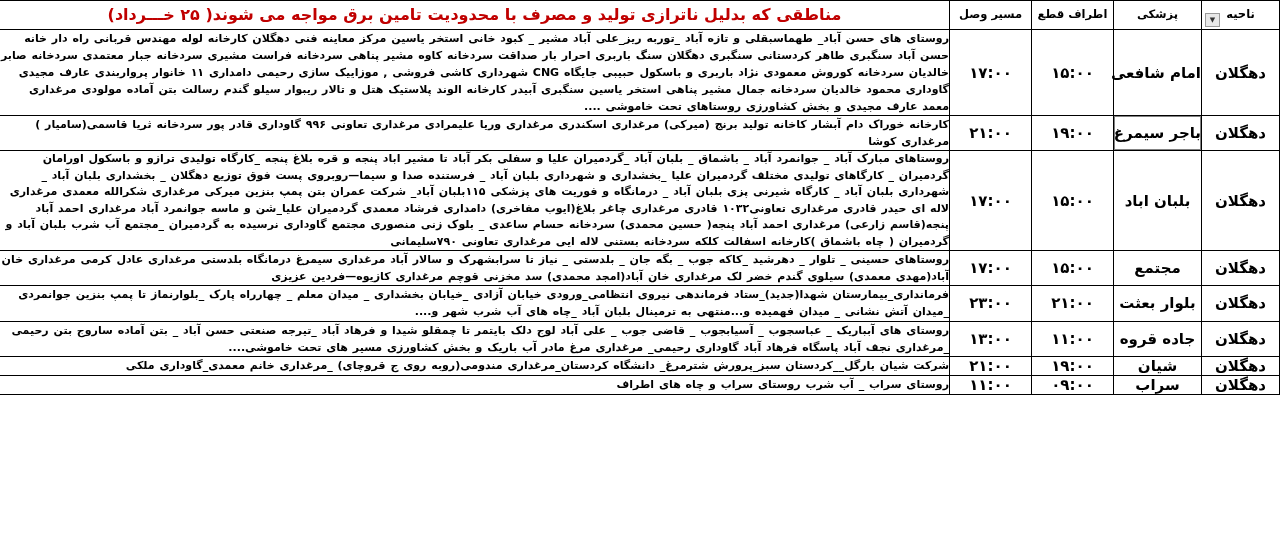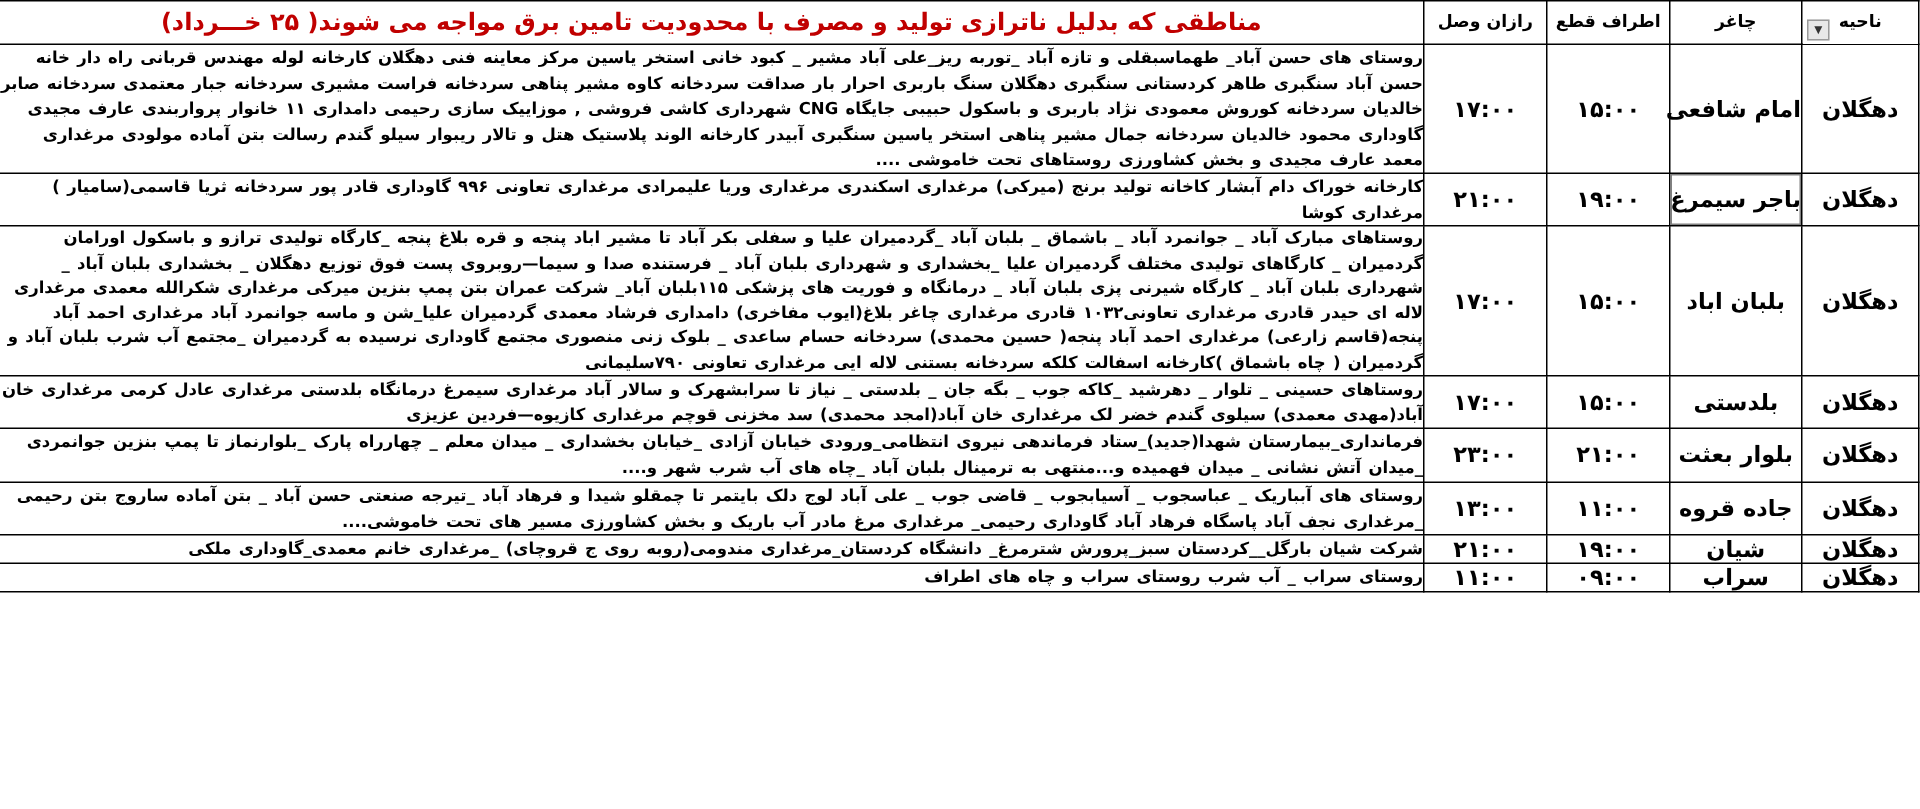--- a/index.html
+++ b/index.html
@@ -113,27 +113,27 @@
       <col class="c-on">
       <col class="c-desc">
     </colgroup>
     <thead>
       <tr>
         <th class="region-head">
           <span>ناحیه</span>
           <span class="filter-glyph">▼</span>
         </th>
         <th>
-          <span>چاغر</span>
+          <span>پزشکی</span>
         </th>
         <th>
           <span>اطراف قطع</span>
         </th>
         <th>
-          <span>رازان وصل</span>
+          <span>مسیر وصل</span>
         </th>
         <th class="desc-head">
           <span>مناطقی که بدلیل ناترازی تولید و مصرف با محدودیت تامین برق مواجه می شوند( ۲۵ خـــرداد)</span>
         </th>
       </tr>
     </thead>
     <tbody>
 
       <tr>
         <td class="region">دهگلان</td>
@@ -154,21 +154,21 @@
       <tr>
         <td class="region">دهگلان</td>
         <td class="feeder">بلبان اباد</td>
         <td class="time">۱۵:۰۰</td>
         <td class="time">۱۷:۰۰</td>
         <td class="desc tight">روستاهای مبارک آباد _ جوانمرد آباد _ باشماق _ بلبان آباد _گردمیران علیا و سفلی بکر آباد تا مشیر اباد پنجه و قره بلاغ پنجه  _کارگاه تولیدی ترازو و باسکول اورامان گردمیران _  کارگاهای تولیدی مختلف گردمیران علیا  _بخشداری و شهرداری بلبان آباد _ فرستنده صدا و سیما—روبروی پست فوق توزیع دهگلان _  بخشداری بلبان آباد _ شهرداری بلبان آباد _ کارگاه شیرنی پزی بلبان آباد _ درمانگاه و فوریت های پزشکی ۱۱۵بلبان آباد_ شرکت عمران بتن پمپ بنزین میرکی مرغداری شکرالله معمدی مرغداری لاله ای حیدر قادری مرغداری تعاونی۱۰۳۲ قادری مرغداری چاغر بلاغ(ایوب مفاخری) دامداری فرشاد معمدی  گردمیران علیا_شن و ماسه جوانمرد آباد مرغداری احمد آباد پنجه(قاسم زارعی) مرغداری احمد آباد پنجه( حسین محمدی) سردخانه حسام ساعدی _ بلوک زنی منصوری  مجتمع گاوداری نرسیده به گردمیران _مجتمع آب شرب بلبان آباد و گردمیران ( چاه باشماق )کارخانه اسفالت کلکه سردخانه بستنی لاله ایی مرغداری تعاونی ۷۹۰سلیمانی</td>
       </tr>
 
       <tr>
         <td class="region">دهگلان</td>
-        <td class="feeder">بلدستی</td>
+        <td class="feeder">مجتمع</td>
         <td class="time">۱۵:۰۰</td>
         <td class="time">۱۷:۰۰</td>
         <td class="desc">روستاهای حسینی _ تلوار _ دهرشید _کاکه جوب _ بگه جان _ بلدستی _ نیاز تا سرابشهرک و سالار آباد مرغداری سیمرغ  درمانگاه بلدستی مرغداری عادل کرمی مرغداری خان آباد(مهدی معمدی) سیلوی گندم خضر لک مرغداری خان آباد(امجد محمدی) سد مخزنی قوچم  مرغداری کازیوه—فردین عزیزی</td>
       </tr>
 
       <tr>
         <td class="region">دهگلان</td>
         <td class="feeder">بلوار بعثت</td>
         <td class="time">۲۱:۰۰</td>
         <td class="time">۲۳:۰۰</td>

